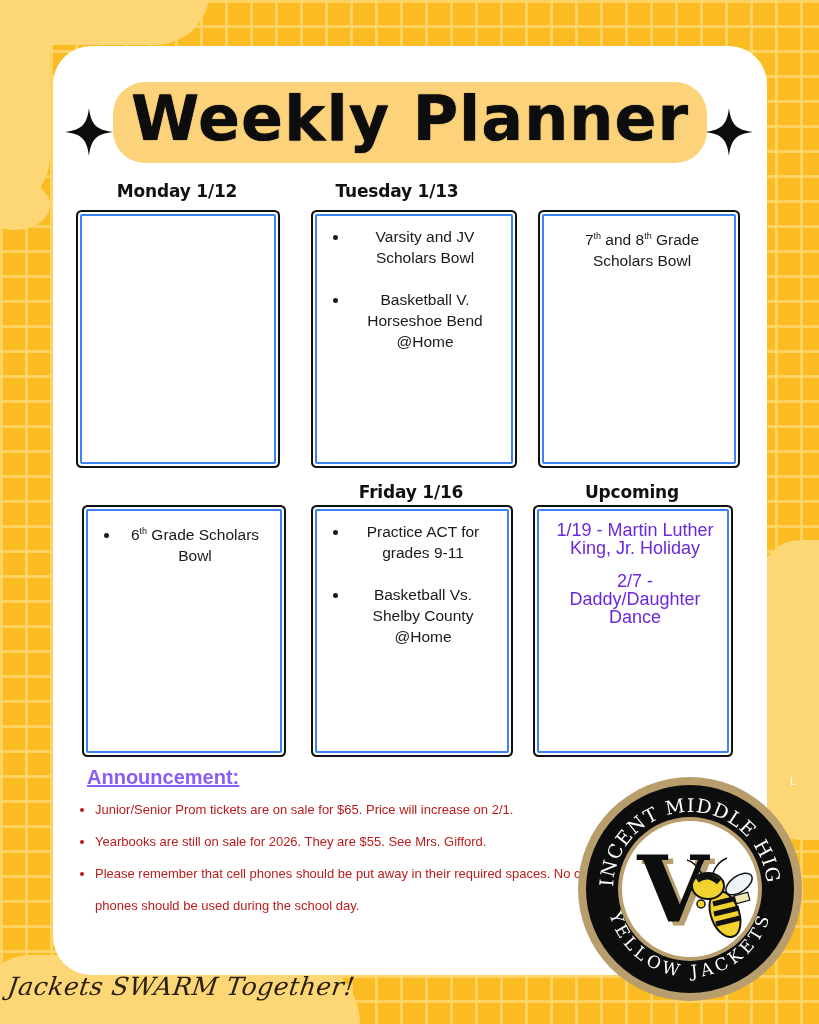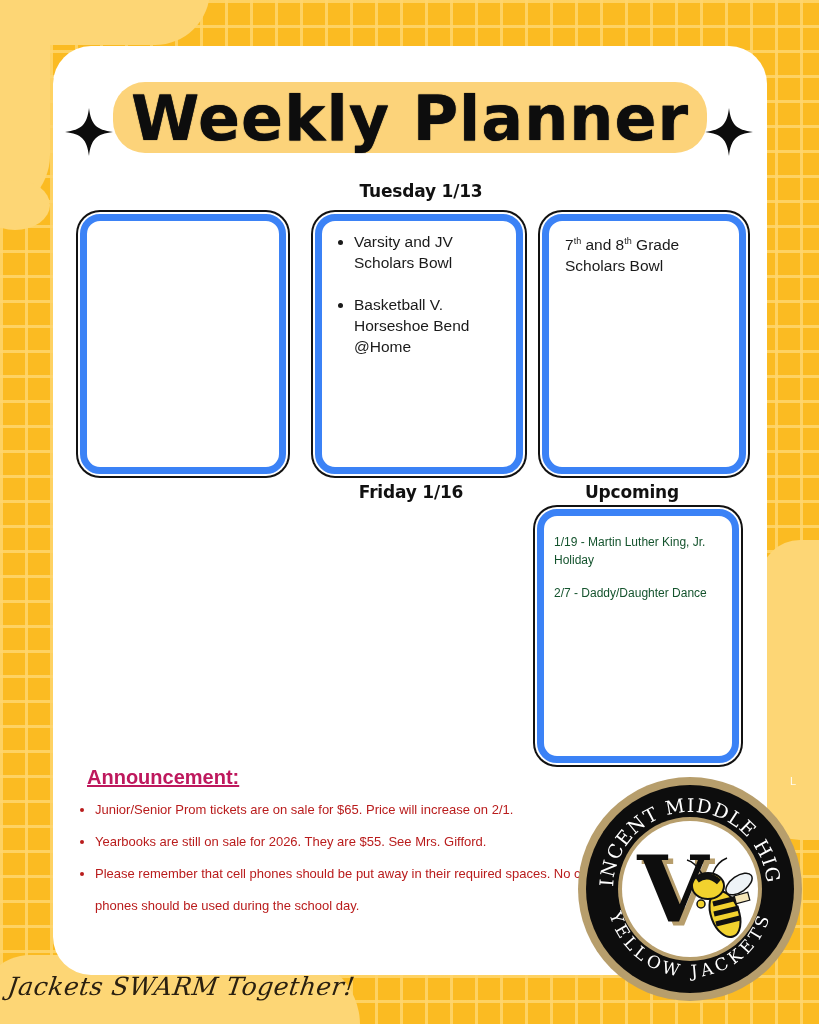--- a/index.html
+++ b/index.html
@@ -20,47 +20,48 @@
   .blob-bottom { left: -20px; top: 955px; width: 380px; height: 90px; border-radius: 50px 70px 0 0; }
 
   .card {
     position: absolute; left: 53px; top: 46px; width: 714px; height: 929px;
     background: #ffffff; border-radius: 38px;
   }
   .title-wrap { position: absolute; left: 0; top: 36px; width: 714px; text-align: center; }
   .title {
     display: inline-block; font-family: "DejaVu Sans", sans-serif; font-weight: 900;
     font-size: 62px; letter-spacing: 1px; color: #0d0d0d;
-    background: #fcd37a; padding: 4px 18px 2px; border-radius: 32px;
+    background: #fcd37a; padding: 4px 18px 12px; border-radius: 32px;
     line-height: 1.05;
     text-shadow: 0 0 1px #0d0d0d;
   }
   .sparkle { position: absolute; top: 60px; width: 52px; height: 52px; }
   .sparkle svg { width: 100%; height: 100%; display: block; }
 
   .day-label {
     position: absolute; font-family: "DejaVu Sans", sans-serif; font-weight: bold;
     font-size: 17px; color: #111; text-align: center; white-space: nowrap;
     letter-spacing: -0.2px;
   }
   .box {
     position: absolute; background: #fff;
-    border: 7px solid #3b82f6; border-radius: 20px;
+    border: 2px solid #3b82f6; border-radius: 2px;
     box-shadow: 0 0 0 2px #fff, 0 0 0 4px #111;
+    text-align: center;
   }
   .box-inner { position: absolute; left: 0; top: 0; right: 0; bottom: 0; padding: 10px 10px; box-sizing: border-box; }
   .box ul { margin: 0; padding-left: 22px; }
   .box li { font-size: 15.5px; line-height: 21px; color: #1a1a1a; margin-bottom: 21px; }
-  .box p { margin: 7px 0 15px 0; font-size: 12px; line-height: 18px; color: #14532d; }
+  .box p { margin: 0 0 15px 0; font-size: 18px; line-height: 18px; color: #6d28d9; }
   .plain { font-size: 15.5px; line-height: 21px; color: #1a1a1a; }
   sup { font-size: 9px; }
 
   .announce-title {
     position: absolute; left: 34px; top: 720px; font-weight: bold; font-size: 20px;
-    text-decoration: underline; color: #be185d;
+    text-decoration: underline; color: #8b5cf6;
   }
   .announce-list { position: absolute; left: 22px; top: 748px; width: 500px; margin: 0; padding-left: 20px; }
   .announce-list li { font-size: 13px; line-height: 32px; color: #b91c1c; }
 
   .logo { position: absolute; left: 577px; top: 776px; width: 226px; height: 226px; }
   .logo svg { width: 100%; height: 100%; display: block; }
 
   .slogan {
     position: absolute; left: 8px; top: 972px; font-family: "DejaVu Serif", serif;
     font-style: italic; font-size: 25px; color: #2a2010; letter-spacing: 0.5px;
@@ -88,42 +89,58 @@
   <div class="sparkle" style="left:650px;">
     <svg viewBox="0 0 50 50">
         <path d="M25 2 C27 18 32 23 48 25 C32 27 27 32 25 48 C23 32 18 27 2 25 C18 23 23 18 25 2 Z" fill="#0d0d0d"></path>
       </svg>
   </div>
 
   <div class="title-wrap">
     <span class="title">Weekly Planner</span>
   </div>
 
+  <div class="day-label" style="left:25px; top:135px; width:198px;">Monday 1/12</div>
   <div class="box" style="left:27px; top:168px; width:192px; height:246px;">
     <div class="box-inner"></div>
   </div>
 
-  <div class="day-label" style="left:268px; top:135px; width:200px;">Tuesday 1/13</div>
+  <div class="day-label" style="left:244px; top:135px; width:200px;">Tuesday 1/13</div>
   <div class="box" style="left:262px; top:168px; width:194px; height:246px;">
     <div class="box-inner">
       <ul>
         <li>Varsity and JV Scholars Bowl</li>
         <li>Basketball V. Horseshoe Bend @Home</li>
       </ul>
     </div>
   </div>
 
   <div class="box" style="left:489px; top:168px; width:190px; height:246px;">
     <div class="box-inner" style="padding-left:16px;">
       <div class="plain"><span>7</span><sup>th</sup><span> and 8</span><sup>th</sup><span> Grade Scholars Bowl</span></div>
     </div>
   </div>
 
+  <div class="box" style="left:33px; top:463px; width:192px; height:240px;">
+    <div class="box-inner">
+      <ul>
+        <li><span>6</span><sup>th</sup><span> Grade Scholars Bowl</span></li>
+      </ul>
+    </div>
+  </div>
 
   <div class="day-label" style="left:260px; top:436px; width:196px;">Friday 1/16</div>
+  <div class="box" style="left:262px; top:463px; width:190px; height:240px;">
+    <div class="box-inner">
+      <ul>
+        <li>Practice ACT for grades 9-11</li>
+        <li>Basketball Vs. Shelby County @Home</li>
+      </ul>
+    </div>
+  </div>
 
   <div class="day-label" style="left:482px; top:436px; width:194px;">Upcoming</div>
   <div class="box" style="left:484px; top:463px; width:188px; height:240px;">
     <div class="box-inner" style="padding:10px 6px 6px 10px;">
       <p>1/19 - Martin Luther King, Jr. Holiday</p>
       <p>2/7 - Daddy/Daughter Dance</p>
     </div>
   </div>
 
   <div class="announce-title">Announcement:</div>

